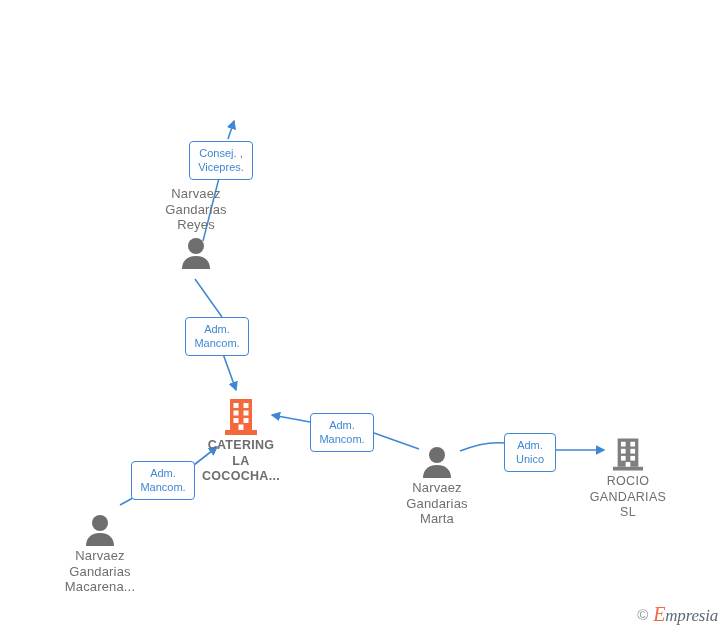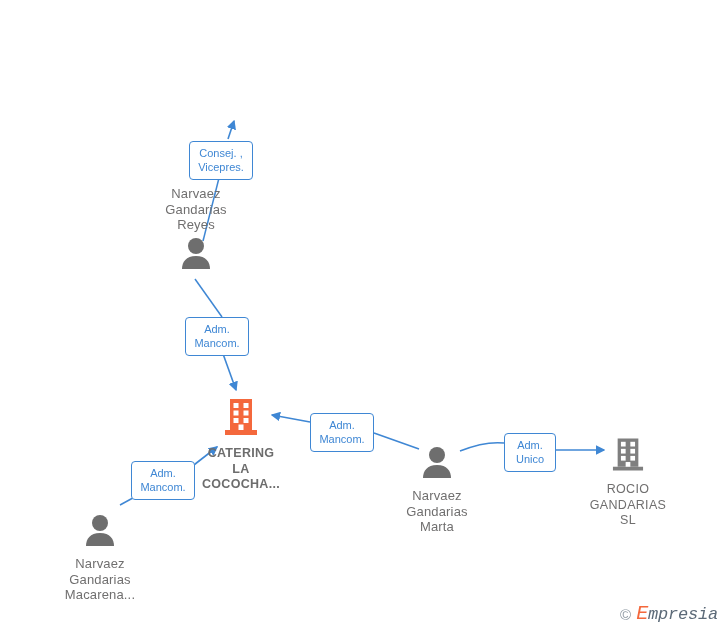--- a/index.html
+++ b/index.html
@@ -41,21 +41,21 @@
     margin: 0 auto;
     line-height: 0;
   }
   .node .caption {
     display: block;
     font-size: 13px;
     line-height: 15.5px;
     color: #706f6f;
     letter-spacing: 0.15px;
     white-space: pre-line;
-    margin-top: 10px;
+    margin-top: 2px;
   }
   .node.caption-above .caption {
     margin: 0 0 4px 0;
   }
   .node.company .caption {
     font-size: 12.5px;
     letter-spacing: 0.3px;
   }
   .node.focus .caption {
     font-weight: bold;
@@ -88,21 +88,21 @@
     align-items: center;
     gap: 5px;
     z-index: 6;
   }
   #watermark .copy {
     font-size: 15px;
     color: #8f9aa3;
     line-height: 1;
   }
   #watermark .brand {
-    font-family: Liberation Mono, monospace;
+    font-family: Liberation Serif, serif;
     font-style: italic;
     font-size: 17px;
     line-height: 1;
     color: #5c6a78;
     letter-spacing: -0.2px;
     text-align: right;
   }
   #watermark .brand .cap {
     color: #f4683c;
     font-size: 20px;

